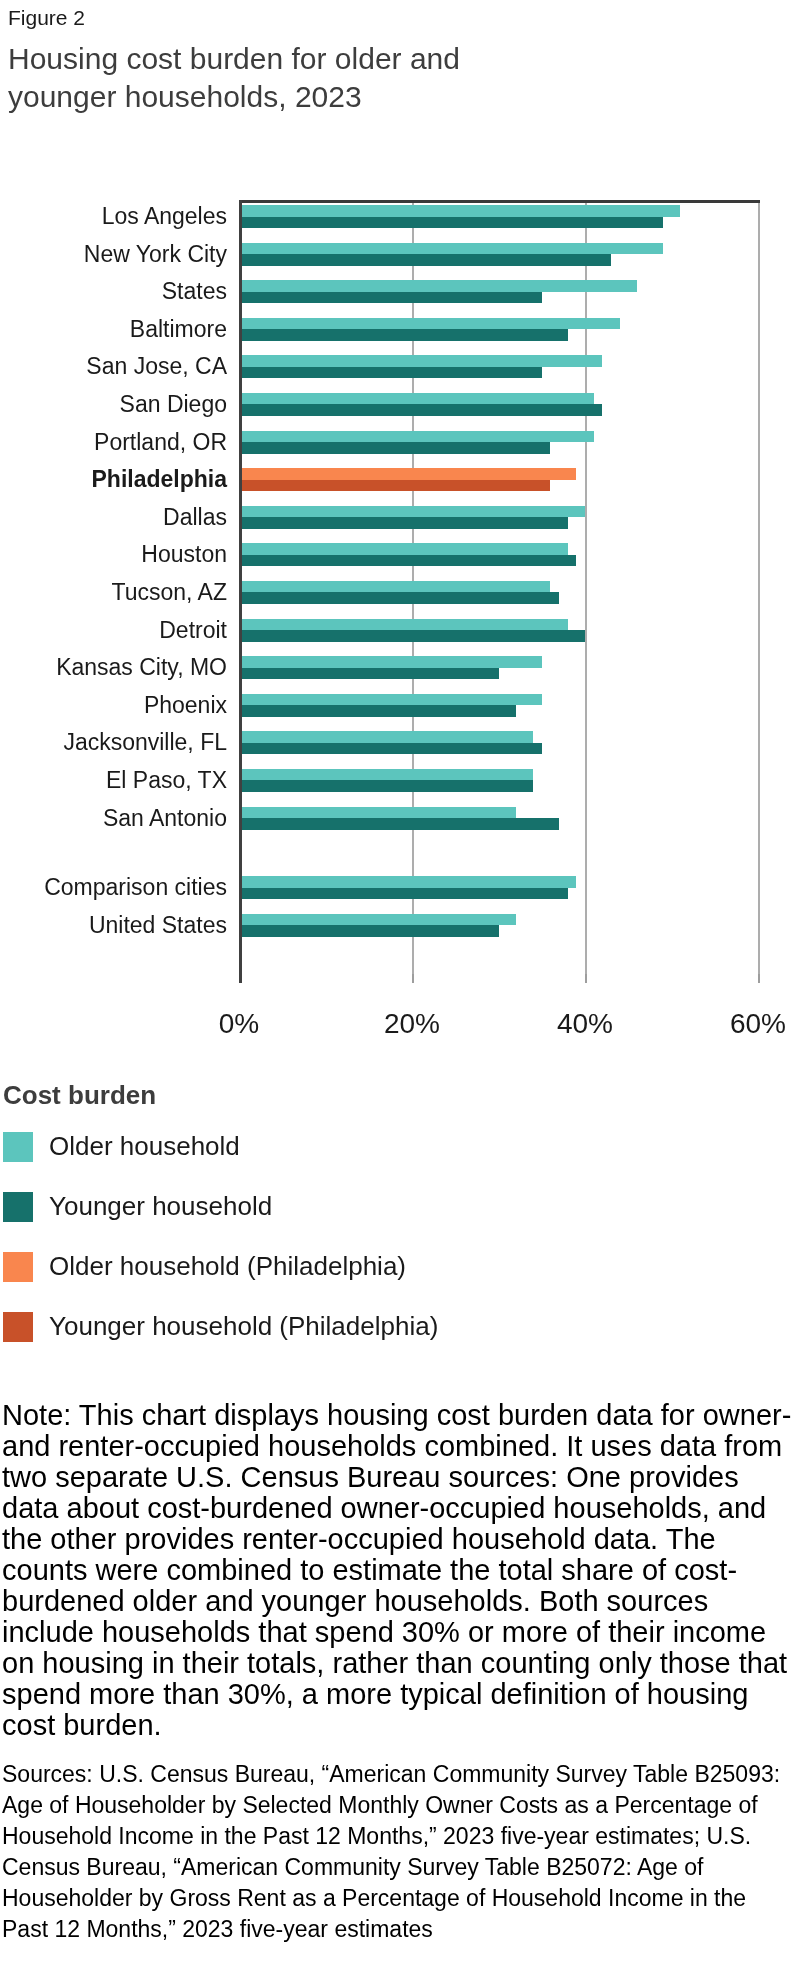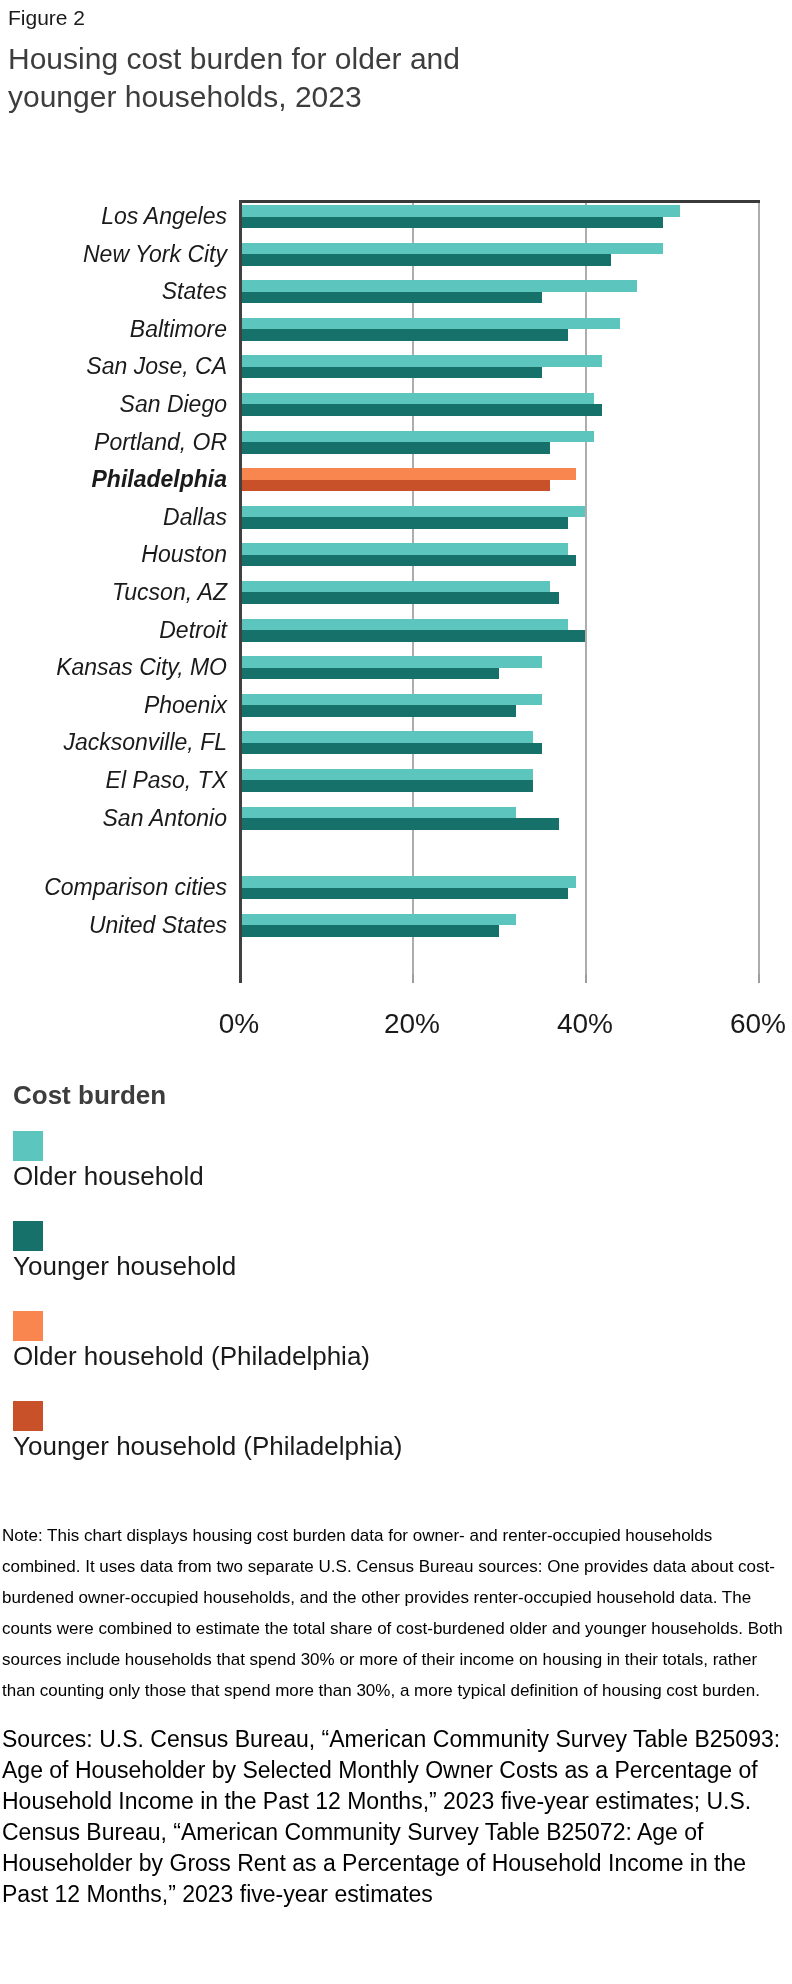--- a/index.html
+++ b/index.html
@@ -18,39 +18,39 @@
   .top-rule{position:absolute;top:0;left:0;width:521px;height:3px;background:#3a3a3a;z-index:2;}
   .gridline{position:absolute;top:0;bottom:0;width:2px;background:#adadad;z-index:0;}
   .gridline.axisline{background:#404040;width:2.5px;z-index:2;}
   .tick{position:absolute;bottom:-9px;height:9px;width:2px;background:#9e9e9e;z-index:0;}
   .tick.tick-dark{background:#404040;width:2.5px;}
   .rows{position:relative;z-index:1;padding-top:5px;}
   .bar-row{position:relative;height:37.6px;}
   .bar-row:last-child{height:23px;}
   .group-spacer{height:32px;}
   .row-label{position:absolute;left:-239px;top:0;width:227px;height:23px;line-height:23px;
-             text-align:right;font-size:23px;color:#1a1a1a;white-space:nowrap;font-style:italic;}
+             text-align:right;font-size:23px;color:#1a1a1a;white-space:nowrap;}
   .row-label.bold{font-weight:700;}
   .bar-pair{position:relative;}
   .bar{height:11.5px;}
 
   
   .x-axis-labels{position:relative;margin-left:239px;width:553px;height:34px;margin-top:34px;}
   .x-axis-label{position:absolute;top:0;transform:translateX(-50%);font-size:28px;color:#1a1a1a;white-space:nowrap;}
 
   
-  .legend{padding:0 13px;margin-top:38px;}
+  .legend{padding:0 3px;margin-top:38px;}
   .legend-title{font-size:26px;font-weight:700;color:#3d3d3d;margin:0 0 20px 0;}
-  .legend-item{display:flex;align-items:flex-start;margin-bottom:29px;flex-direction:column;}
+  .legend-item{display:flex;align-items:flex-end;margin-bottom:29px;}
   .legend-item:last-child{margin-bottom:0;}
   .legend-swatch{width:30px;height:30px;flex:0 0 30px;margin-right:16px;background:#ccc;}
   .legend-label{font-size:26px;color:#1a1a1a;}
 
   
-  .note{margin:58px 0 0 2px;font-size:17px;line-height:31px;color:#000;max-width:790px;}
+  .note{margin:58px 0 0 2px;font-size:29px;line-height:31px;color:#000;max-width:790px;}
   .sources{margin:18px 0 0 2px;font-size:23px;line-height:31px;color:#000;max-width:790px;}
 </style>
 </head>
 <body>
 
 <div class="page">
 
   <div class="header">
     <p class="figure-label">Figure 2</p>
     <p class="chart-subtitle">Housing cost burden for older and younger households, 2023</p>

